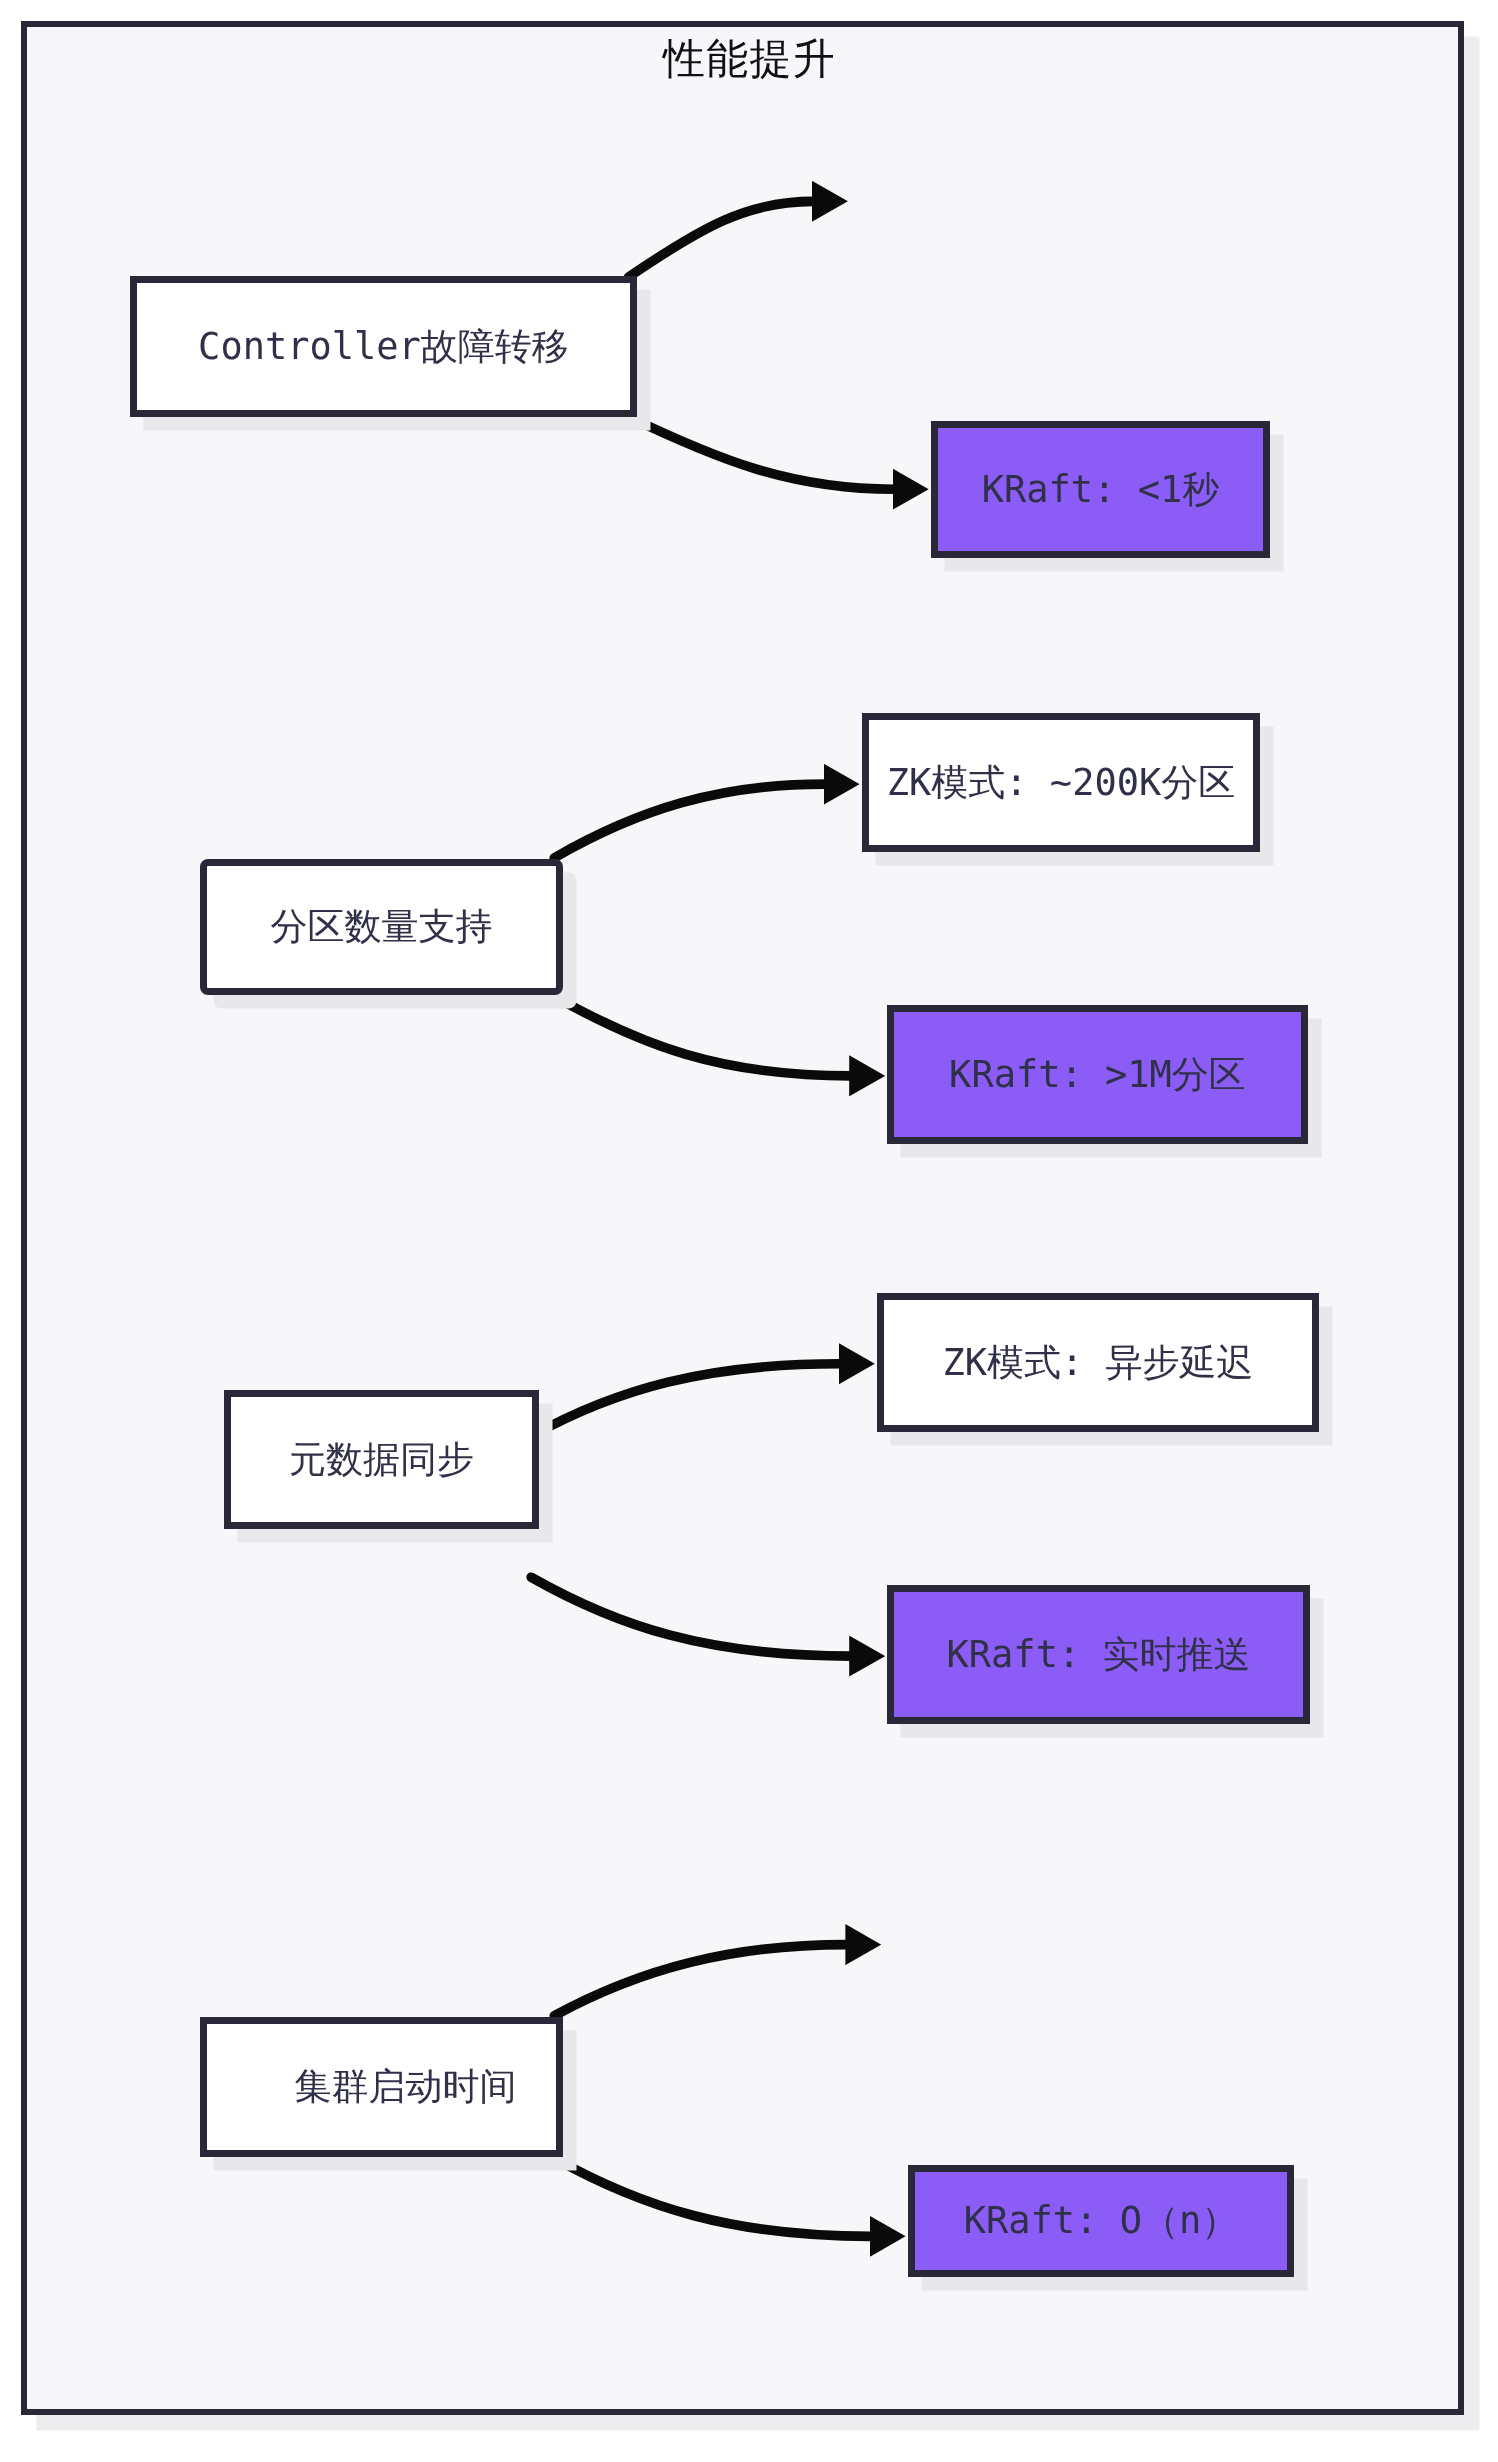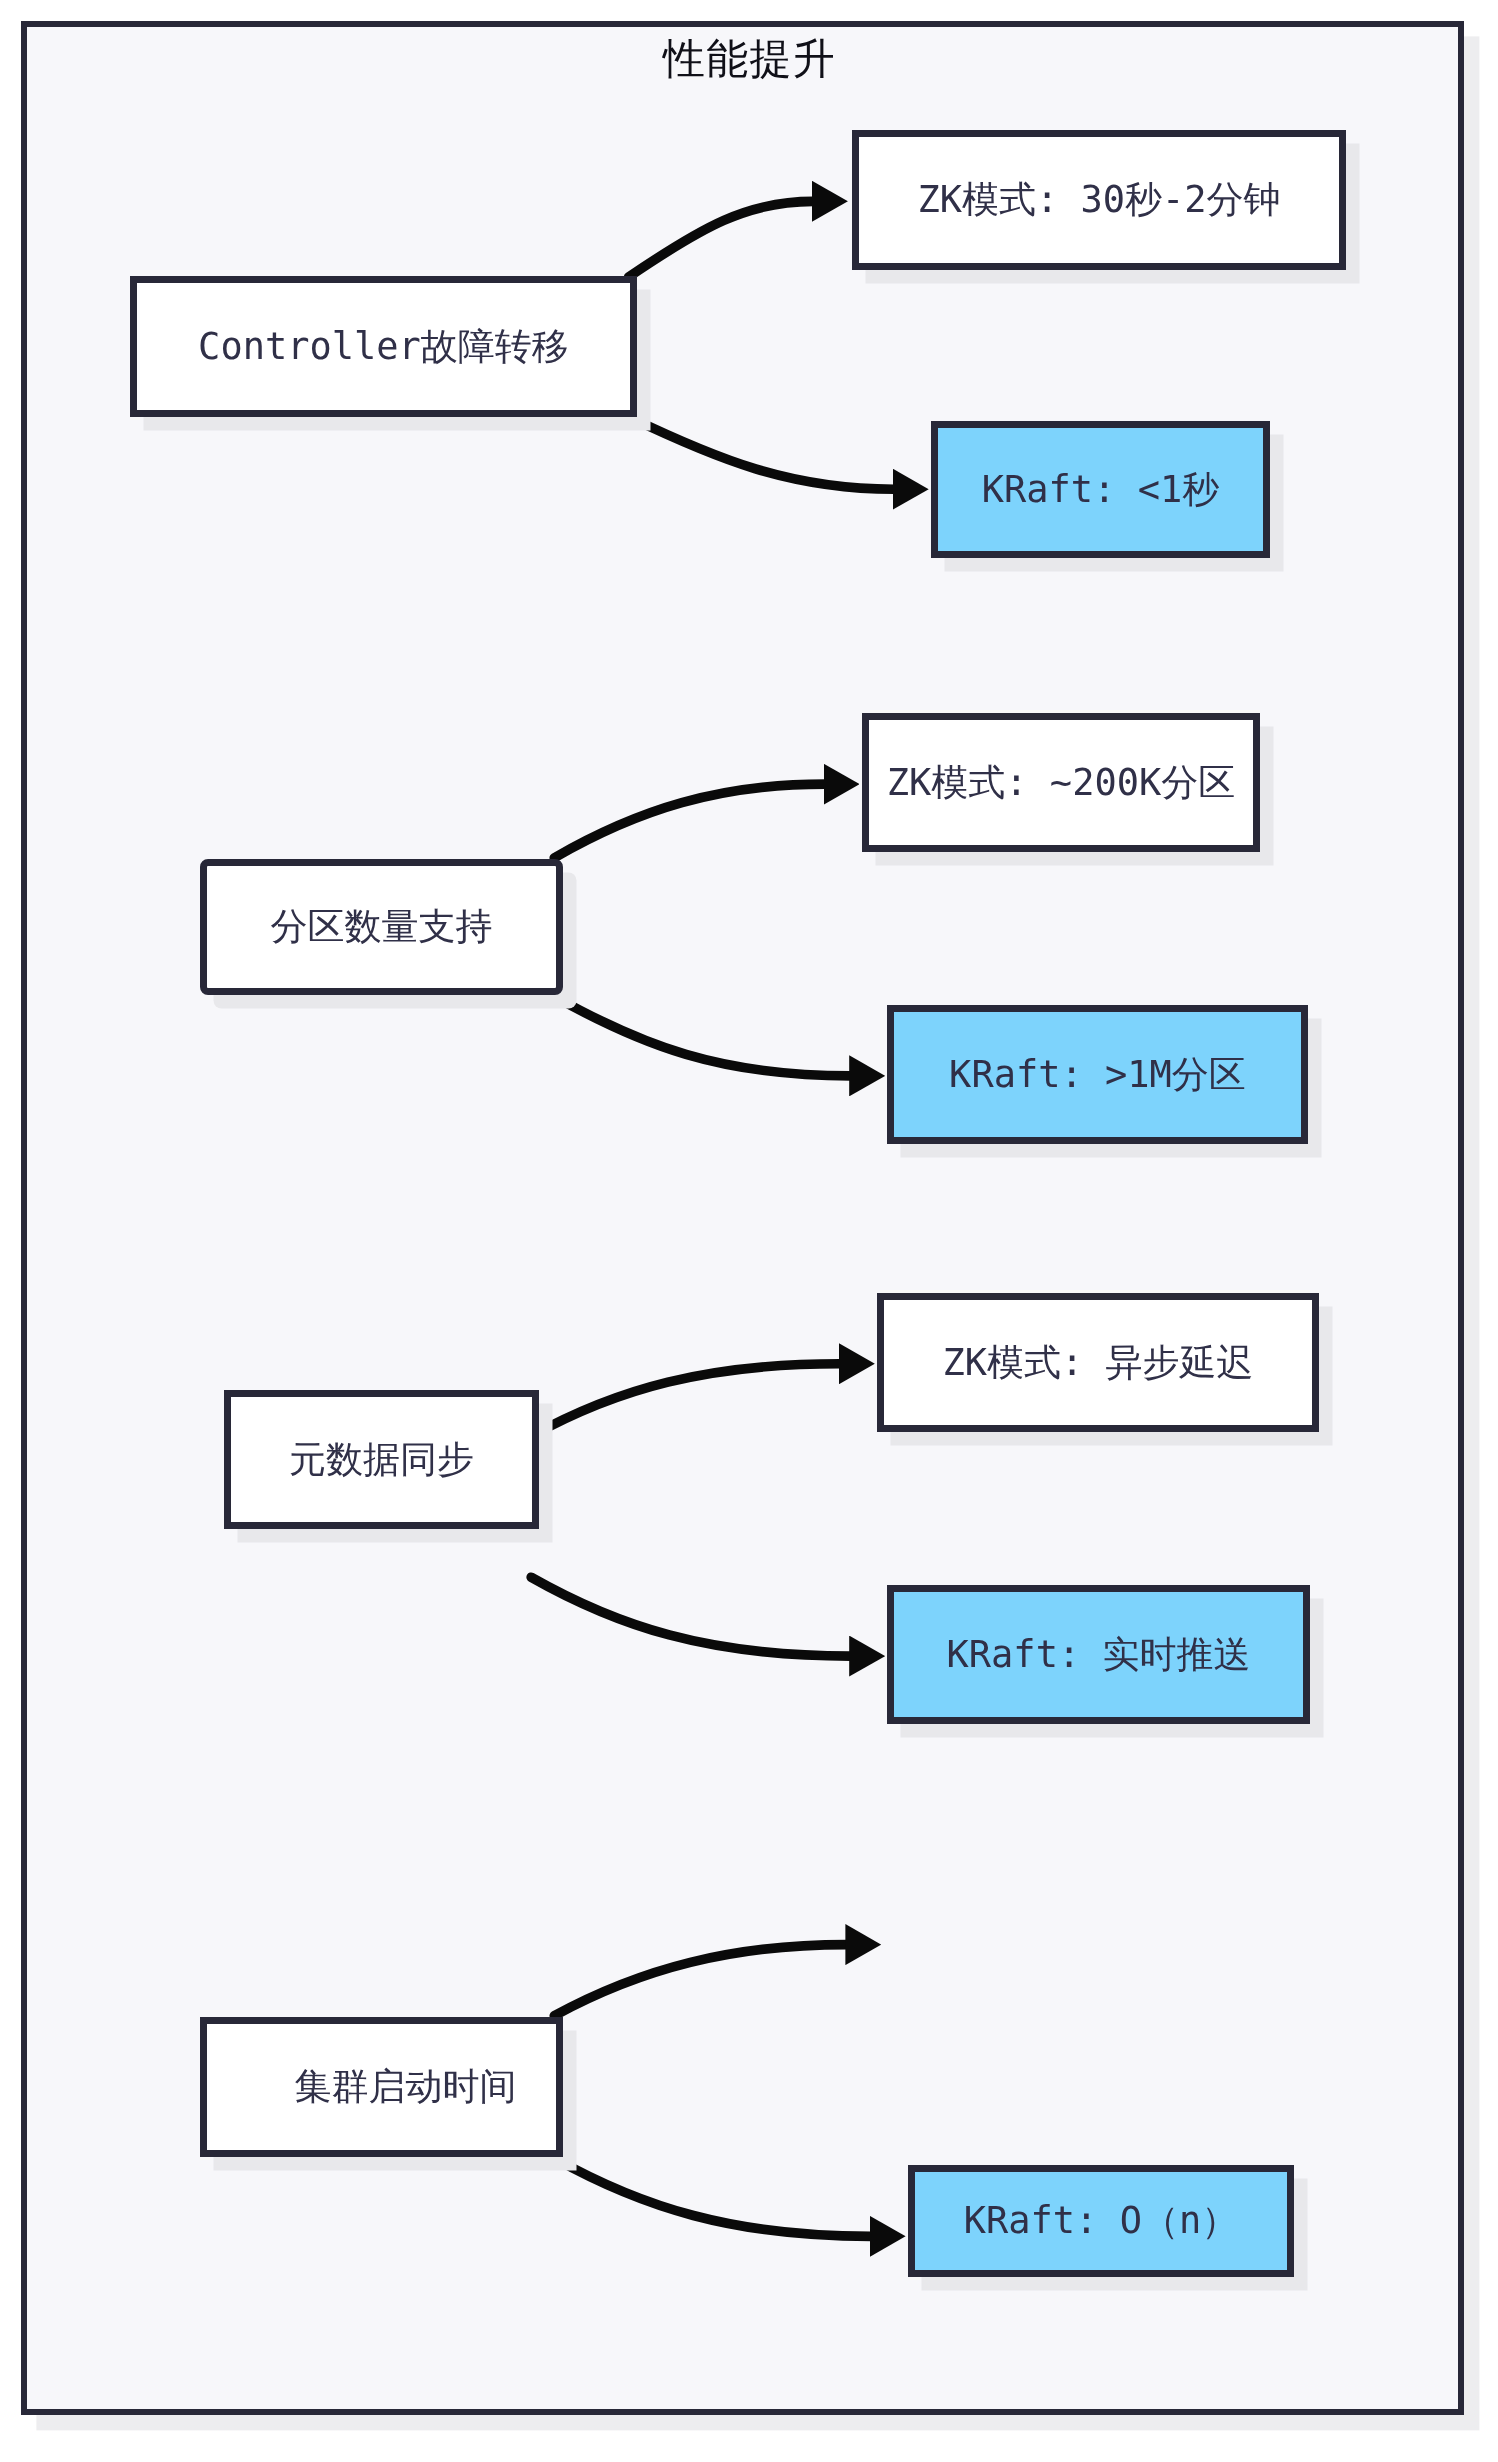--- a/index.html
+++ b/index.html
@@ -43,21 +43,21 @@
     box-shadow: 13.5px 13.5px 0 #e8e8eb;
     display: flex;
     align-items: center;
     justify-content: center;
     font-family: "DejaVu Sans Mono", "Liberation Mono", monospace;
     font-size: 37px;
     font-weight: 500;
     color: #303048;
     white-space: nowrap;
   }
-  .box.kraft { background: #7dd3fc; }
+  .box.kraft { background: #8b5cf6; }
 
   
   .g1-cat   { left: 130px;  top: 276px;  width: 507px; height: 141px; }
   .g1-zk    { left: 852px; top: 130px;  width: 494px; height: 140px; }
   .g1-kraft { left: 931px; top: 421px;  width: 339px; height: 137px; }
   
   .g2-zk    { left: 862px; top: 713px; width: 398px; height: 139px; }
   .g2-cat   { left: 200px;  top: 859px; width: 363px; height: 136px; border-radius: 8px; }
   .g2-kraft { left: 887px; top: 1005px; width: 421px; height: 139px; }
   
@@ -90,21 +90,20 @@
       <path marker-end="url(#ah)" d="M 864 1338 C 996 1262 1122 1223 1286 1223"></path>
       <path marker-end="url(#ah)" d="M 864 1554 C 1000 1630 1122 1678 1326 1678"></path>
       <path marker-end="url(#ah)" d="M 828 2240 C 962 2166 1102 2127 1310 2127"></path>
       <path marker-end="url(#ah)" d="M 828 2460 C 962 2536 1102 2583 1326 2583"></path>
       <path marker-end="url(#ah)" d="M 864 3144 C 1000 3070 1142 3033 1320 3033"></path>
       <path marker-end="url(#ah)" d="M 864 3366 C 1000 3442 1142 3488 1358 3488"></path>
     </g>
   </svg>
 
   <div class="box cat g1-cat">Controller故障转移</div>
-  <div class="box zk g1-zk">ZK模式: 30秒-2分钟</div>
   <div class="box kraft g1-kraft">KRaft: &lt;1秒</div>
 
   <div class="box zk g2-zk">ZK模式: ~200K分区</div>
   <div class="box cat g2-cat">分区数量支持</div>
   <div class="box kraft g2-kraft">KRaft: &gt;1M分区</div>
 
   <div class="box zk g3-zk">ZK模式: 异步延迟</div>
   <div class="box cat g3-cat">元数据同步</div>
   <div class="box kraft g3-kraft">KRaft: 实时推送</div>
 

